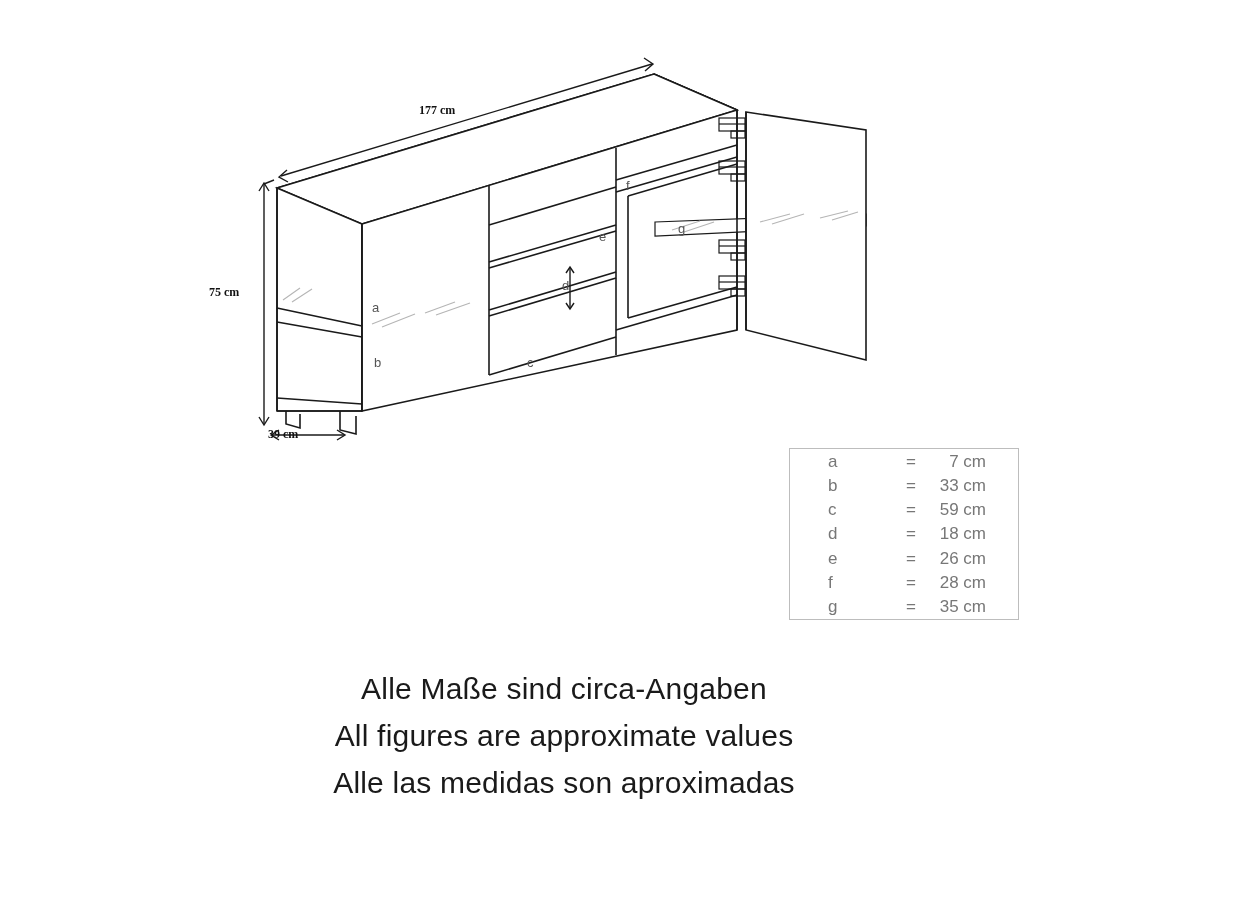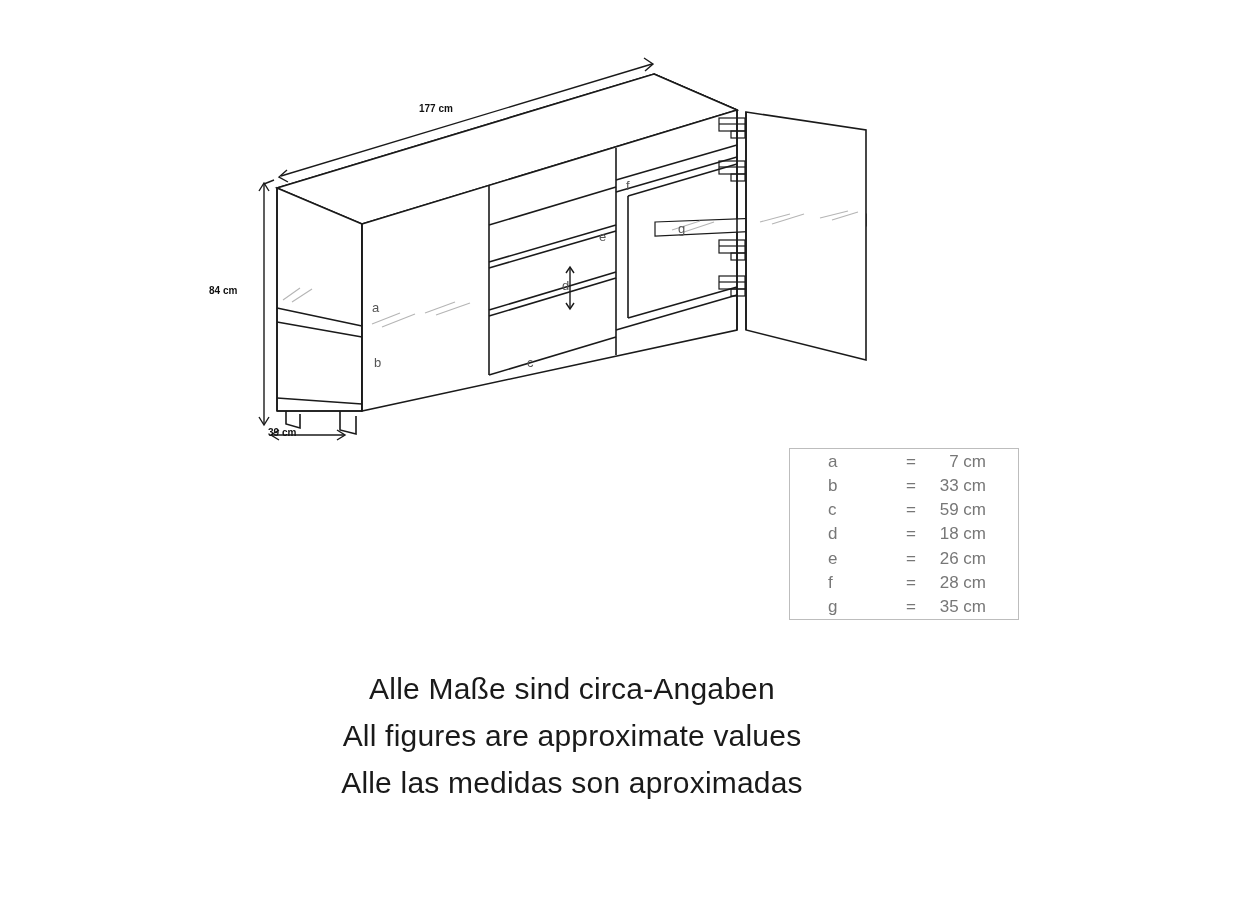--- a/index.html
+++ b/index.html
@@ -22,24 +22,25 @@
     height: 924px;
   }
   svg.drawing {
     position: absolute;
     left: 0; top: 0;
     width: 1233px;
     height: 924px;
   }
   .dim-label {
     position: absolute;
-    font-size: 10px;
+    font-size: 12px;
     font-weight: bold;
     color: #111;
     white-space: nowrap;
+    font-family: Liberation Serif, serif;
   }
   .part-label {
     position: absolute;
     font-size: 13px;
     color: #555;
     white-space: nowrap;
   }
   
   #legend {
     position: absolute;
@@ -71,21 +72,21 @@
     width: 46px;
     text-align: center;
   }
   #legend td.val {
     text-align: right;
     padding-right: 32px;
   }
   
   #notes {
     position: absolute;
-    left: 8px;
+    left: 0;
     top: 665px;
     width: 1128px;
     text-align: center;
   }
   #notes div {
     font-size: 30px;
     color: #1a1a1a;
     line-height: 47px;
     letter-spacing: 0.2px;
   }
@@ -195,21 +196,21 @@
       <polyline points="279,430 271,435 279,440" fill="none"></polyline>
       <polyline points="337,430 345,435 337,440" fill="none"></polyline>
 
       <line x1="570" y1="268" x2="570" y2="308"></line>
       <polyline points="566,273 570,267 574,273" fill="none"></polyline>
       <polyline points="566,303 570,309 574,303" fill="none"></polyline>
     </g>
   </svg>
 
   <div class="dim-label" style="left:419px; top:103px;">177 cm</div>
-  <div class="dim-label" style="left:209px; top:285px;">84 cm</div>
+  <div class="dim-label" style="left:209px; top:285px;">75 cm</div>
   <div class="dim-label" style="left:268px; top:427px;">39 cm</div>
 
   <div class="part-label" style="left:372px; top:300px;">a</div>
   <div class="part-label" style="left:374px; top:355px;">b</div>
   <div class="part-label" style="left:527px; top:355px;">c</div>
   <div class="part-label" style="left:562px; top:278px;">d</div>
   <div class="part-label" style="left:599px; top:229px;">e</div>
   <div class="part-label" style="left:626px; top:178px;">f</div>
   <div class="part-label" style="left:678px; top:221px;">g</div>
 

